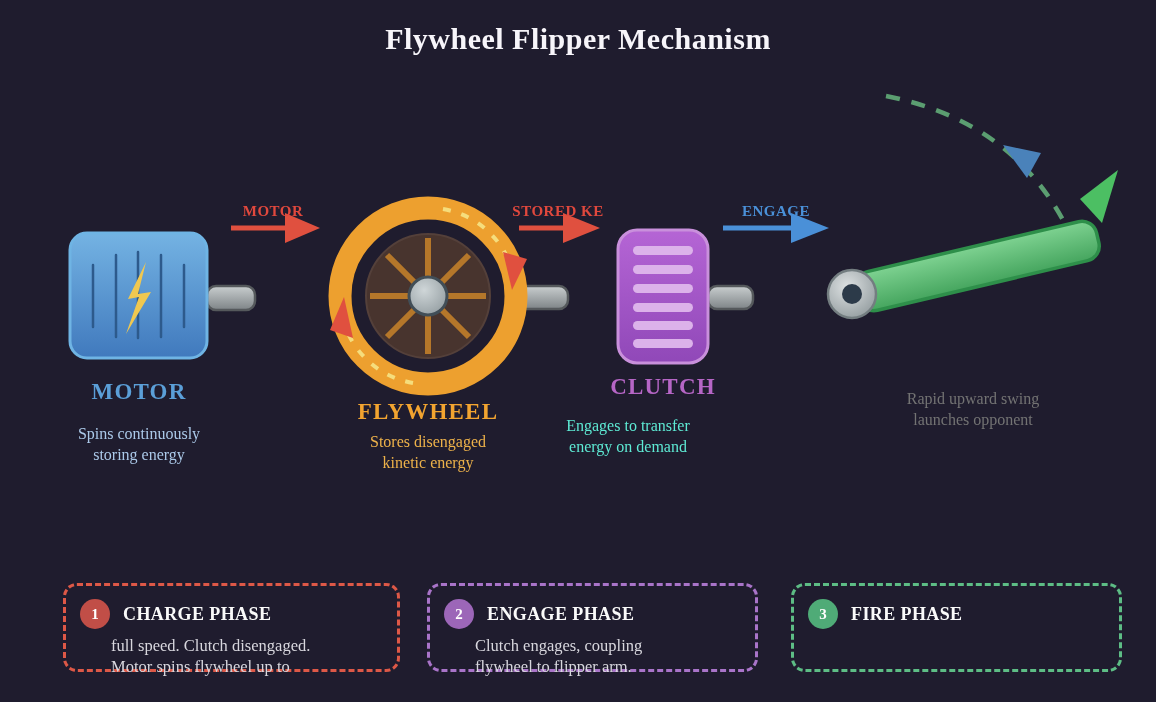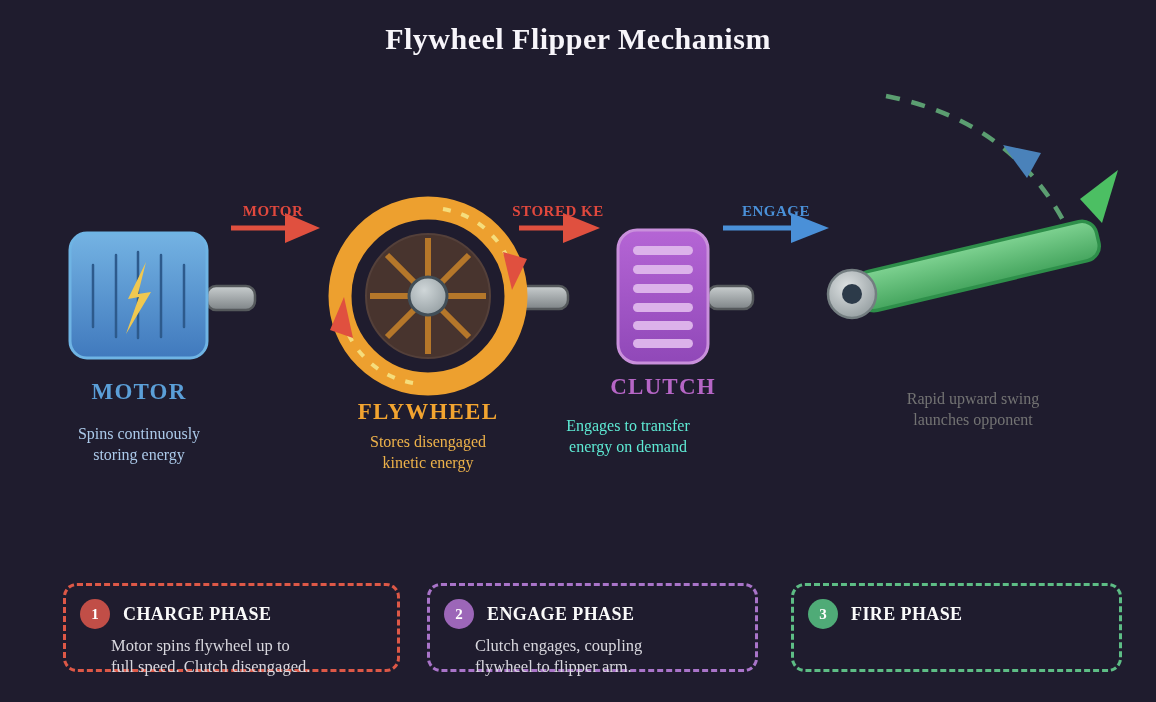--- a/index.html
+++ b/index.html
@@ -187,22 +187,22 @@
     <div>Rapid upward swing</div>
     <div>launches opponent</div>
   </div>
 
   <div id="phase-0" class="phase-box">
     <div class="phase-head">
       <div class="phase-num">1</div>
       <div class="phase-title">CHARGE PHASE</div>
     </div>
     <div class="phase-desc">
+      <div>full speed. Clutch disengaged.</div>
       <div>Motor spins flywheel up to</div>
-      <div>full speed. Clutch disengaged.</div>
     </div>
   </div>
 
   <div id="phase-1" class="phase-box">
     <div class="phase-head">
       <div class="phase-num">2</div>
       <div class="phase-title">ENGAGE PHASE</div>
     </div>
     <div class="phase-desc">
       <div>Clutch engages, coupling</div>

